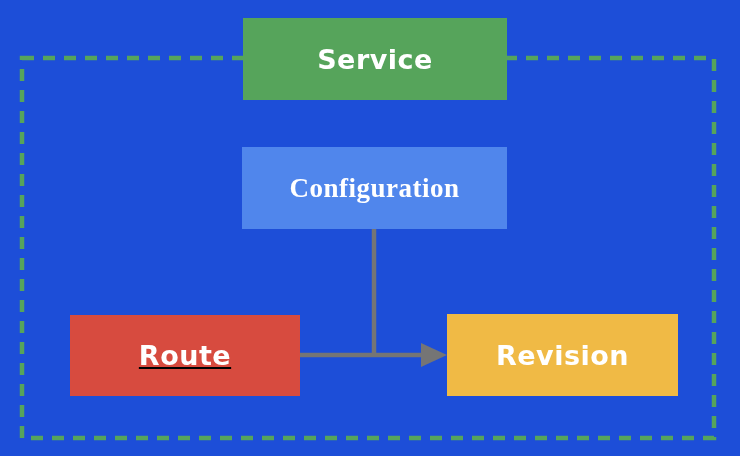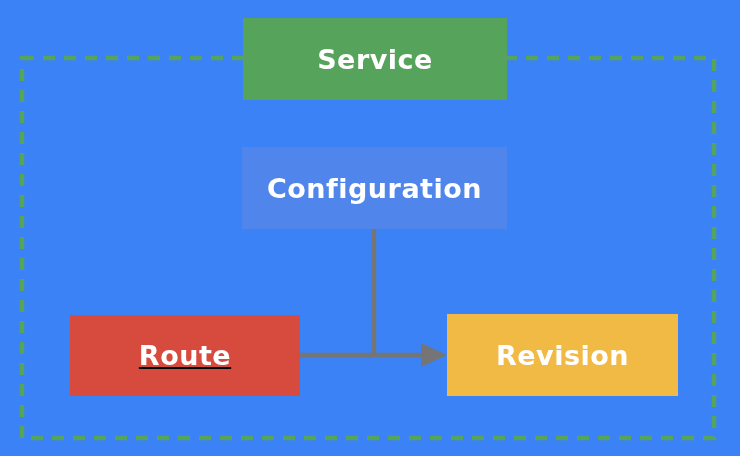--- a/index.html
+++ b/index.html
@@ -1,20 +1,20 @@
 <!DOCTYPE html>
 <html><head>
 <meta charset="utf-8">
 <style>
   html, body { margin: 0; padding: 0; background: #ffffff; }
   .canvas {
     position: relative;
     width: 740px;
     height: 456px;
-    background: #3b82f6;
+    background: #1d4ed8;
     overflow: hidden;
     font-family: "DejaVu Sans", "Liberation Sans", sans-serif;
   }
   .layer-svg {
     position: absolute;
     left: 0; top: 0;
     width: 740px; height: 456px;
     z-index: 0;
   }
   .node {
@@ -26,21 +26,21 @@
   }
   .node-label {
     color: #ffffff;
     font-size: 27px;
     font-weight: bold;
     letter-spacing: 0.5px;
     line-height: 1;
     user-select: none;
   }
   .node-service       { left: 243px; top: 18px;  width: 264px; height: 82px; }
-  .node-configuration { left: 242px; top: 147px; width: 265px; height: 82px; }
+  .node-configuration { left: 242px; top: 147px; width: 265px; height: 82px; font-family: Liberation Serif, serif; }
   .node-route         { left: 70px;  top: 315px; width: 230px; height: 81px; }
   .node-revision      { left: 447px; top: 314px; width: 231px; height: 82px; }
 </style>
 </head>
 <body>
 
 <div class="canvas">
 
   <svg class="layer-svg" viewBox="0 0 740 456" xmlns="http://www.w3.org/2000/svg">
 

